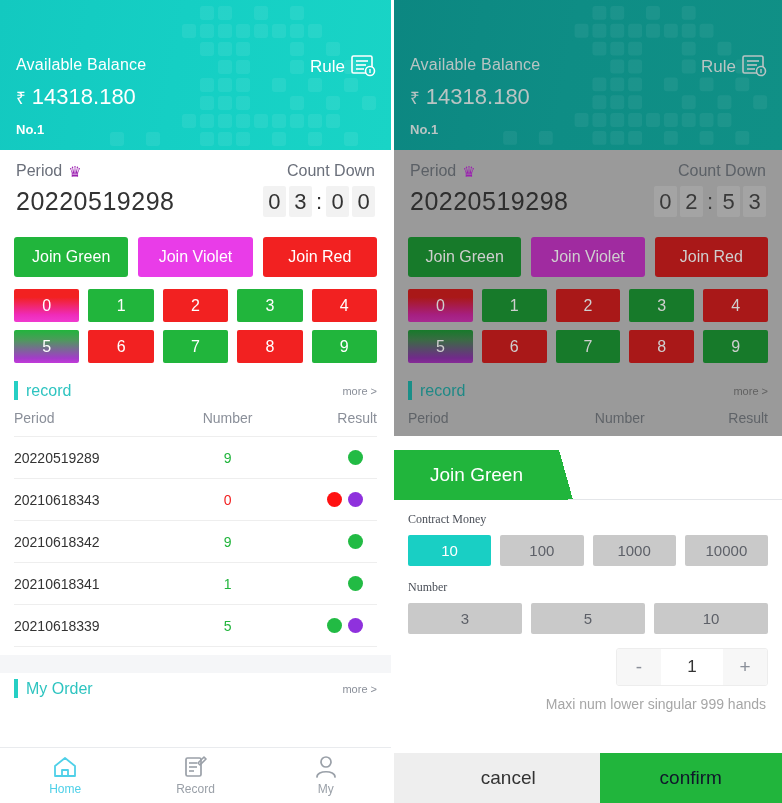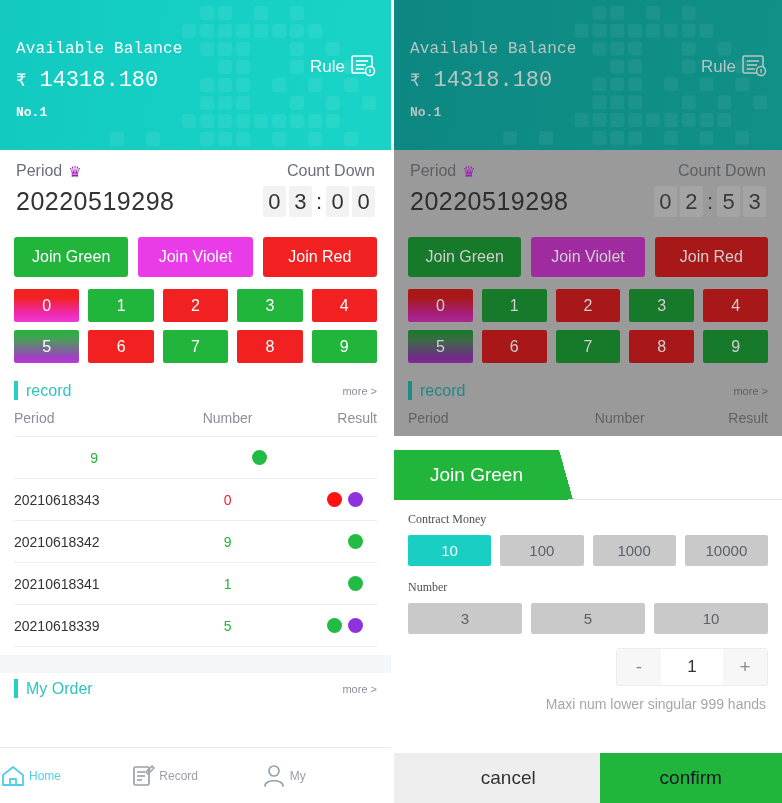--- a/index.html
+++ b/index.html
@@ -25,21 +25,21 @@
   .hero {
     position: relative;
     height: 150px;
     background: linear-gradient(100deg, #13c9c0 0%, #15cfc4 45%, #19d4c6 100%);
     overflow: hidden;
   }
   .hero-pattern {
     position: absolute; inset: 0;
     opacity: .55;
   }
-  .hero-inner { position: relative; padding: 40px 16px 0 16px; z-index: 2; font-family: Liberation Mono, monospace; }
+  .hero-inner { position: relative; padding: 56px 16px 0 16px; z-index: 2; }
   .hero-label { color: #fff; font-size: 16px; letter-spacing: .2px; }
   .hero-balance { color: #fff; font-size: 22px; margin-top: 10px; font-weight: 400; }
   .hero-balance .cur { font-size: 17px; }
   .hero-no { color: #fff; font-size: 13px; font-weight: bold; margin-top: 12px; }
   .rule-wrap {
     position: absolute; right: 14px; top: 55px; z-index: 3;
     display: flex; align-items: flex-end; gap: 6px;
     color: #fff; font-size: 17px;
   }
   .rule-icon { display: block; }
@@ -122,21 +122,21 @@
   
   .myorder { padding-top: 6px; }
 
   
   .bottom-nav {
     position: absolute; left: 0; right: 0; bottom: 0; height: 56px;
     background: #fff; border-top: 1px solid #e9ebee;
     display: flex; align-items: center;
   }
   .nav-item {
-    flex: 1; display: flex; 
+    flex: 1; display: flex; flex-direction: column;
     align-items: center; gap: 3px; cursor: pointer;
   }
   .nav-label { font-size: 12px; color: #9aa0a8; }
   .nav-item.active .nav-label { color: #4fd0e8; }
 
   
   .modal {
     position: absolute; left: 0; right: 0; bottom: 0; top: 450px;
     background: #fff; z-index: 60; display: flex; flex-direction: column;
   }
@@ -338,20 +338,21 @@
     </div>
 
     <div class="rec-table">
       <div class="rec-head">
         <span class="c1">Period</span>
         <span class="c2">Number</span>
         <span class="c3">Result</span>
       </div>
 
       <div class="rec-row">
+        <span class="rec-period">20220519289</span>
         <span class="rec-number green">9</span>
         <span class="rec-result">
             <i class="dot green"></i>
           </span>
       </div>
       <div class="rec-row">
         <span class="rec-period">20210618343</span>
         <span class="rec-number red">0</span>
         <span class="rec-result">
             <i class="dot red"></i>

